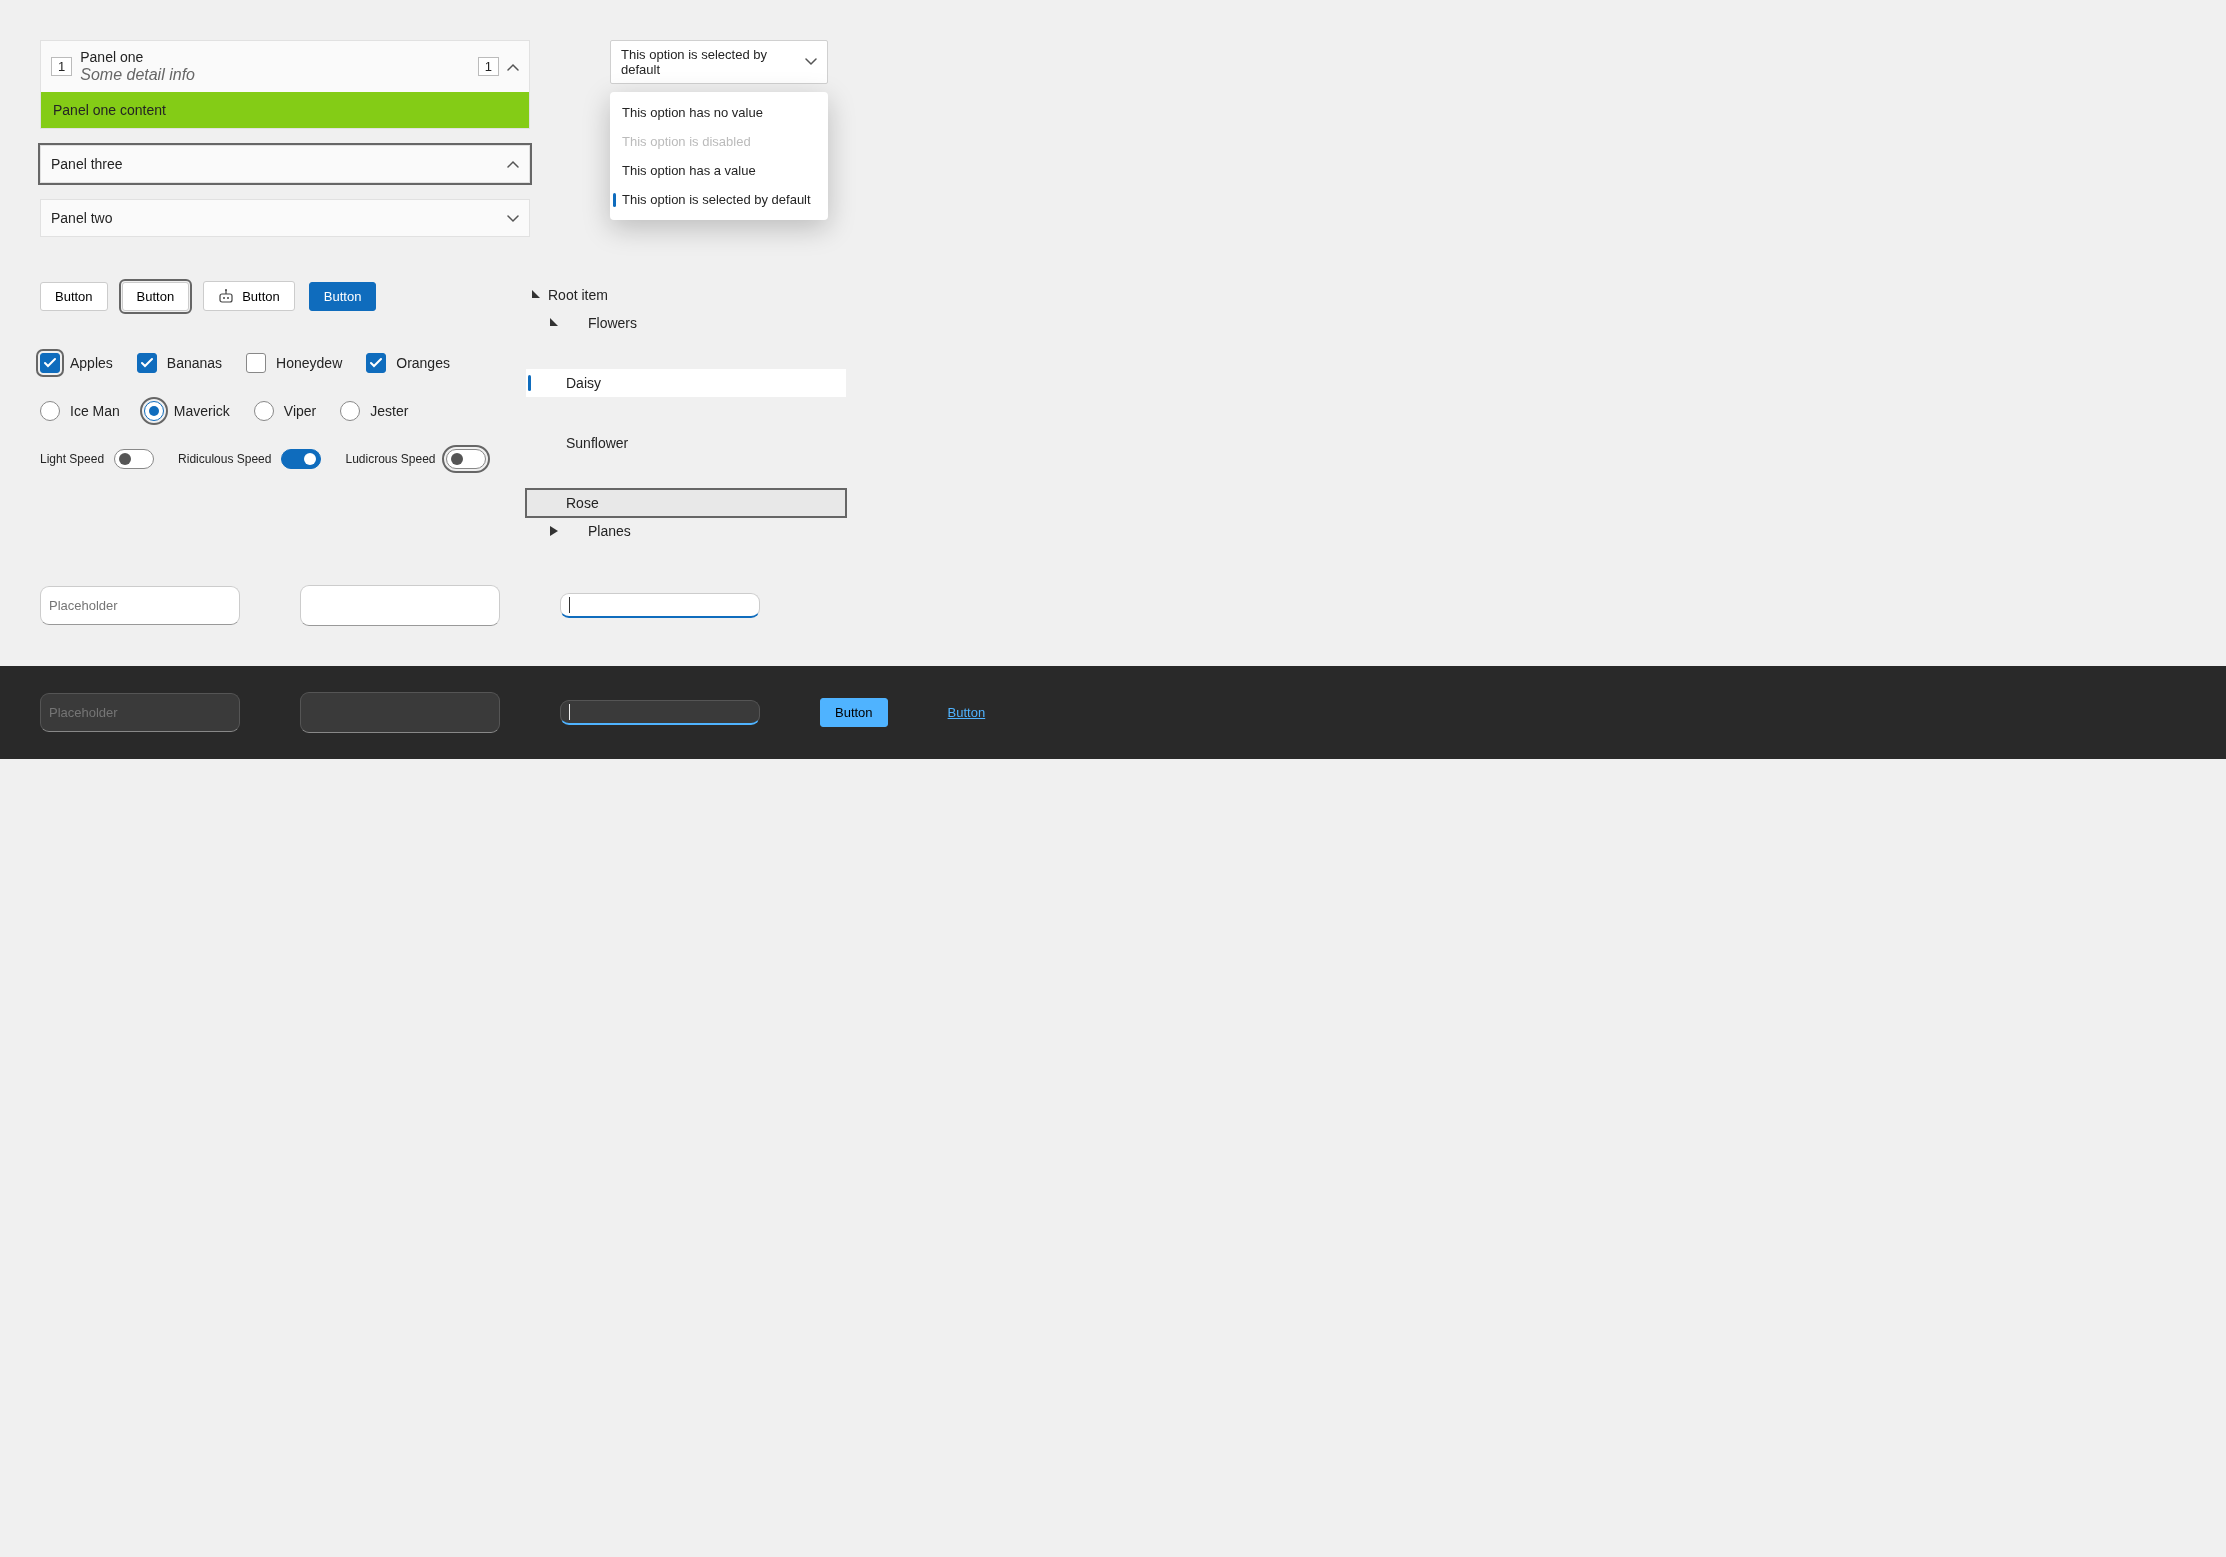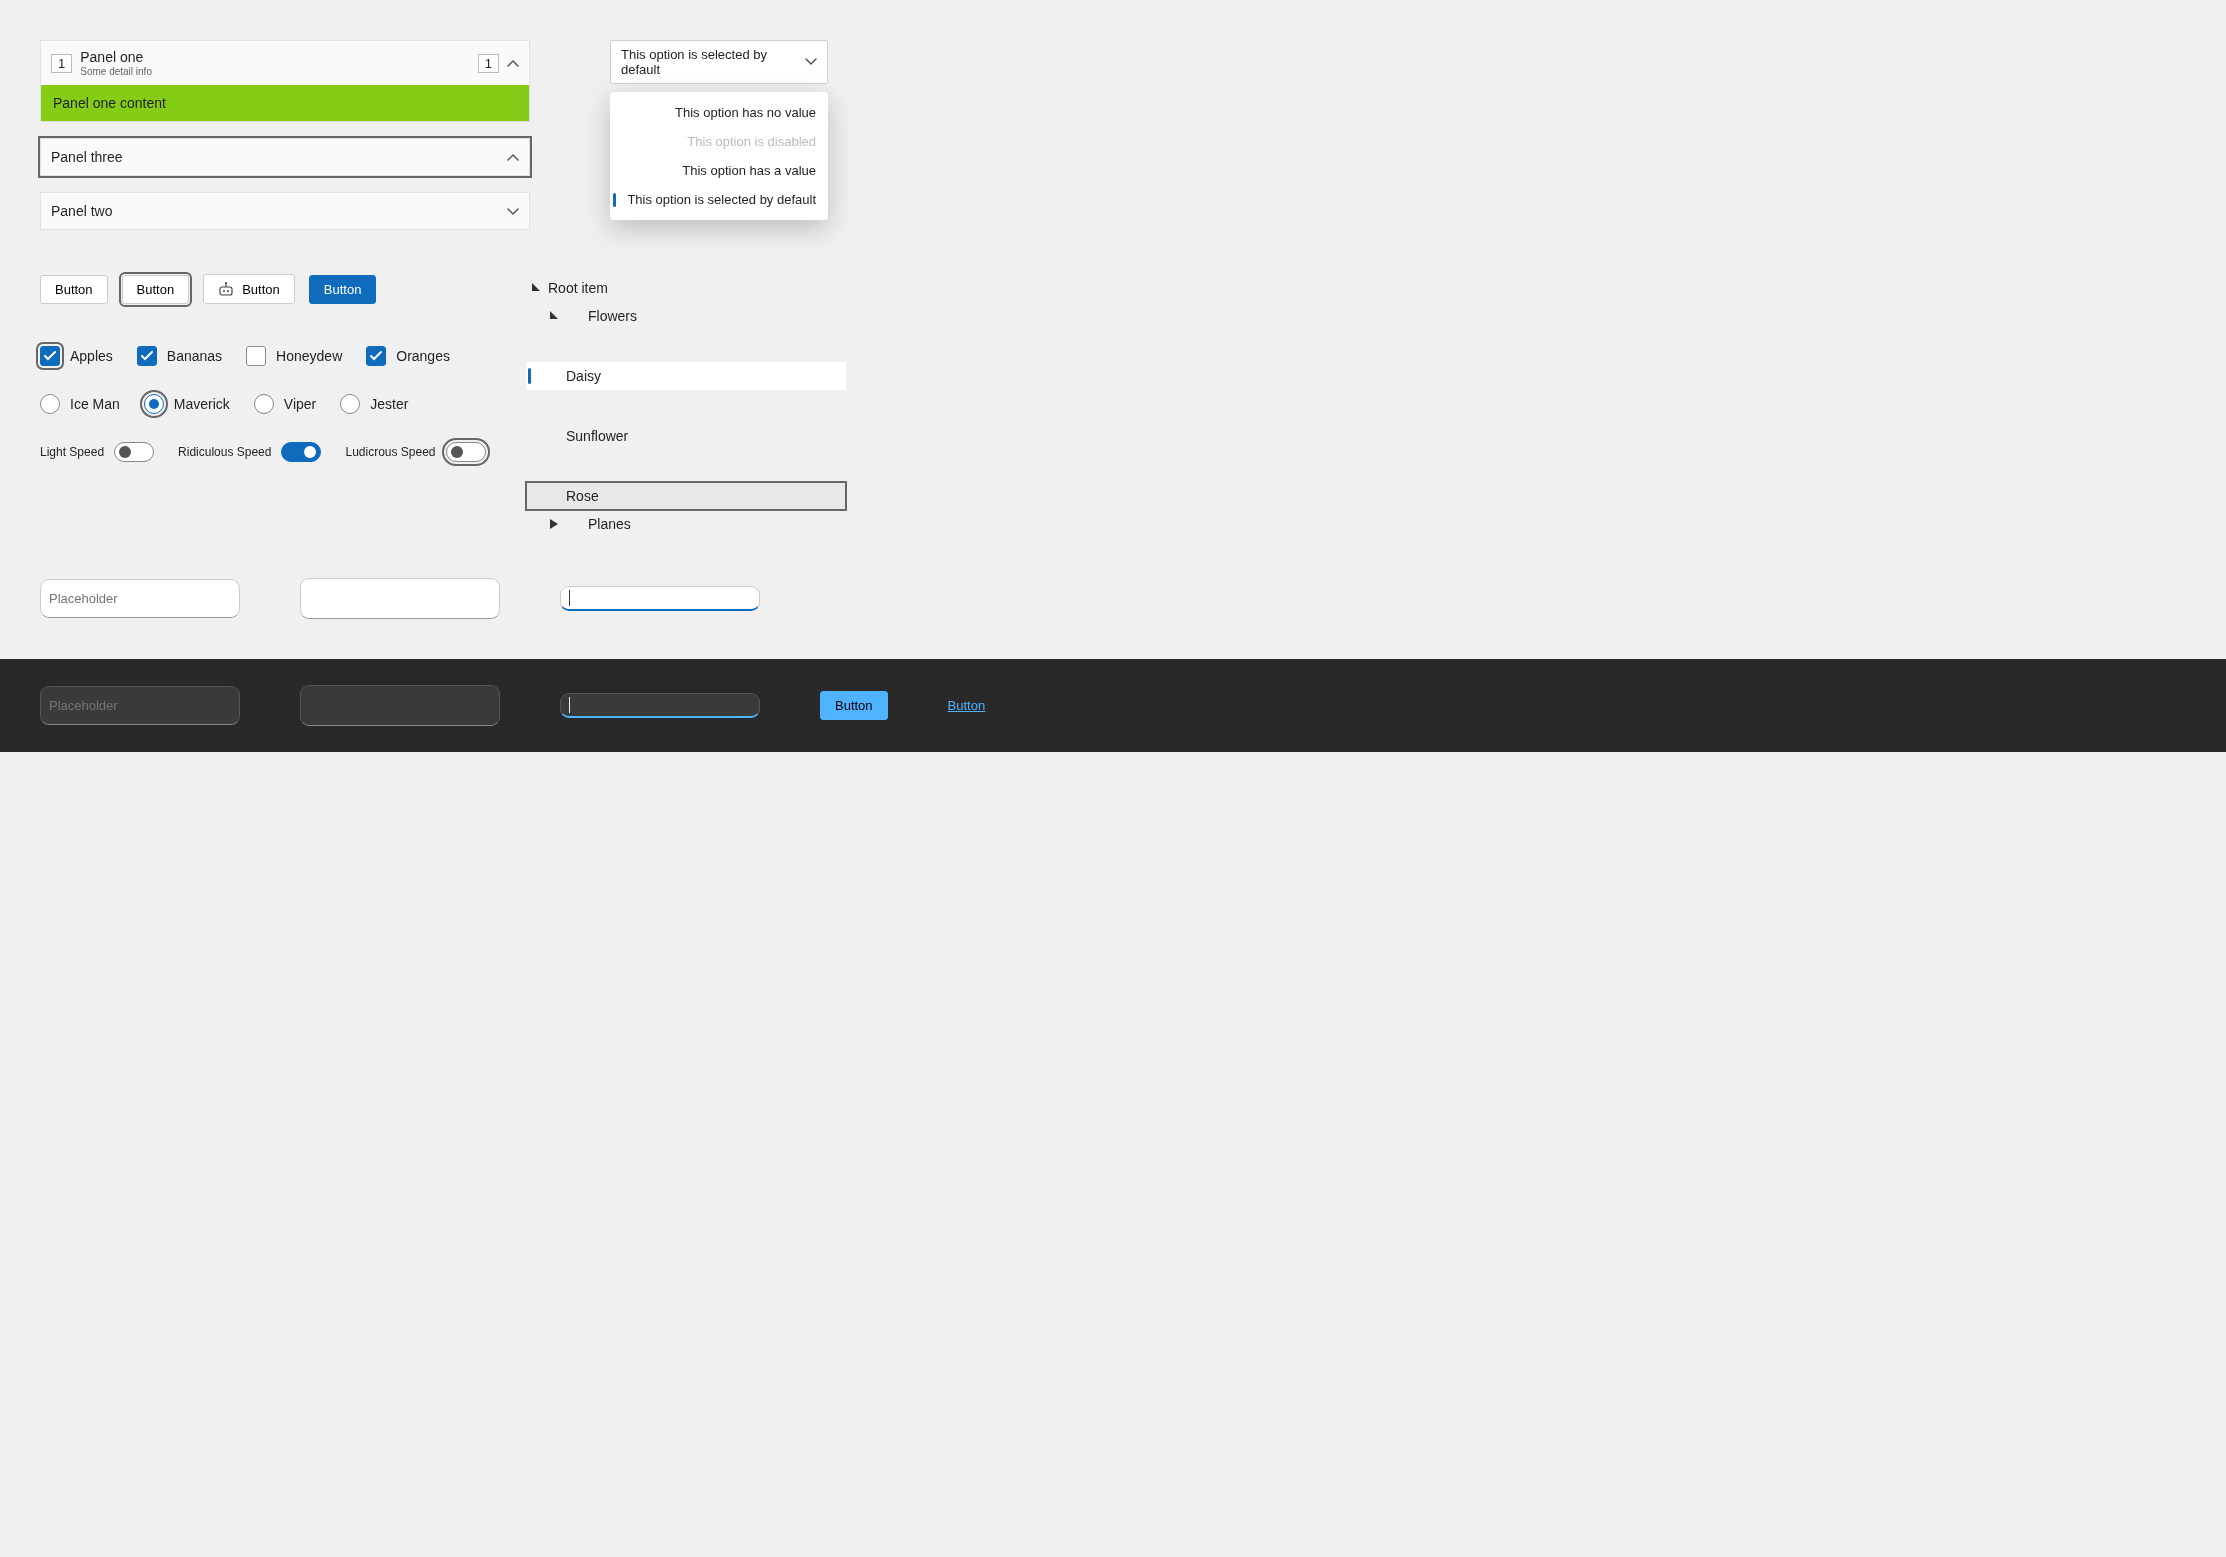--- a/index.html
+++ b/index.html
@@ -28,39 +28,38 @@
   .accordion-item.focused { outline: 2px solid #666; outline-offset: 0; }
   .accordion-header {
     display: flex; align-items: center; justify-content: space-between;
     padding: 8px 10px; cursor: pointer; min-height: 36px; position: relative;
   }
   .accordion-header .left { display: flex; align-items: center; gap: 8px; }
   .badge {
     border: 1px solid #bbb; padding: 1px 6px; font-size: 13px; background: #fff;
   }
   .accordion-title { font-size: 14px; }
-  .accordion-sub { font-size: 10px; color: #666; margin-top: 1px; }
+  .accordion-sub { font-size: 16px; color: #666; margin-top: 1px; font-style: italic; }
   .accordion-body {
     background: #84cc16; padding: 10px 12px; font-size: 14px;
   }
   .chev { width: 12px; height: 12px; display: inline-block; }
   .chev svg { width: 12px; height: 12px; }
 
   
   .select-area { width: 218px; position: relative; }
   .select-box {
     background: #fff; border: 1px solid #d0d0d0; padding: 6px 10px;
     display: flex; justify-content: space-between; align-items: center; border-radius: 2px;
     font-size: 13px;
   }
   .listbox {
     margin-top: 8px; background: #fff; border-radius: 4px;
     box-shadow: 0 8px 28px rgba(0,0,0,0.22);
     padding: 6px 0;
-    text-align: right;
   }
   .listbox .opt {
     padding: 7px 12px; font-size: 13px; position: relative; cursor: pointer;
   }
   .listbox .opt.disabled { color: #bbb; cursor: default; }
   .listbox .opt.selected::before {
     content: ''; position: absolute; left: 3px; top: 50%; transform: translateY(-50%);
     width: 3px; height: 14px; background: #0f6cbd; border-radius: 2px;
   }
 

